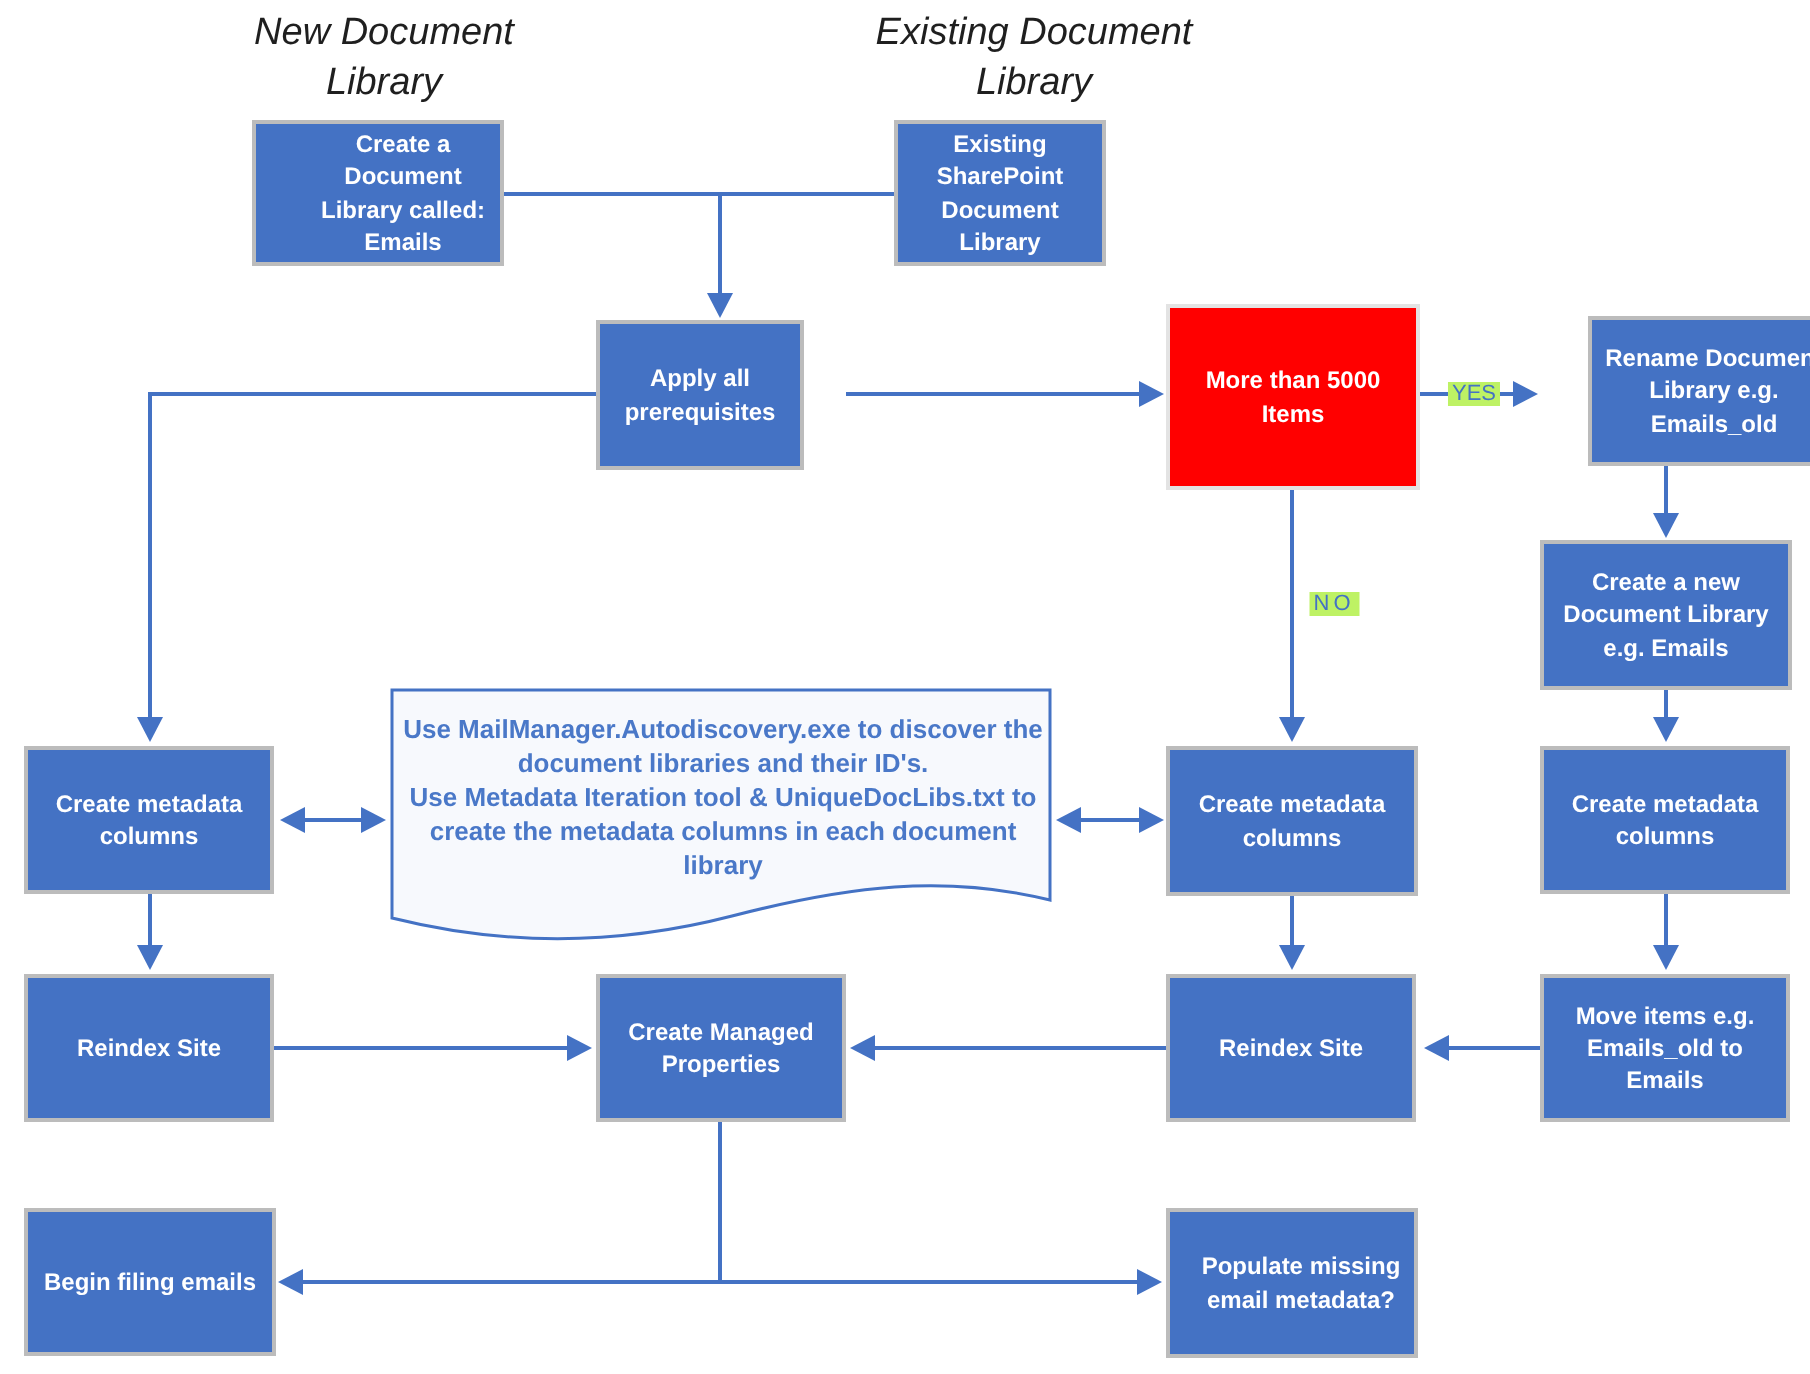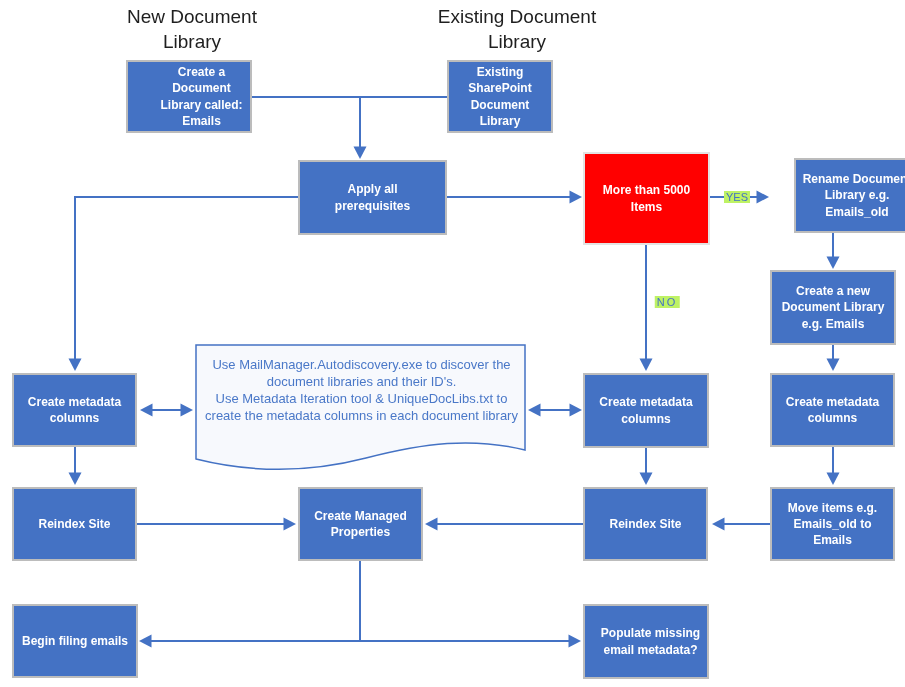--- a/index.html
+++ b/index.html
@@ -12,25 +12,25 @@
     position:absolute;box-sizing:border-box;z-index:2;
     background:#4472C4;border:2px solid #bcbcbc;color:#ffffff;
     display:flex;align-items:center;justify-content:center;
     text-align:center;font-size:12px;font-weight:bold;line-height:1.35;
     white-space:pre-line;padding:2px;
   }
   .node.red{background:#FF0000;border-color:#e3e3e3;}
   .node .emph{display:block;font-weight:bold;}
   .title{
     position:absolute;z-index:2;text-align:center;color:#1f1f1f;
-    font-size:19px;line-height:25px;white-space:pre-line;
+    font-size:19px;line-height:25px;white-space:pre-line;font-style:italic;
   }
   .note-text{
     position:absolute;left:198px;top:356px;width:327px;z-index:2;
-    text-align:center;color:#4a78c8;font-size:13px;line-height:17px;
+    text-align:center;color:#4a78c8;font-size:13px;line-height:17px;font-weight:bold;
   }
   .edge-label{
     position:absolute;z-index:2;transform:translate(-50%,-50%);
     color:#4472C4;font-size:11px;background:#bef264;padding:0 2px;
   }
   .edge-label.no{letter-spacing:2px;margin-left:21px;}
 </style>
 </head>
 <body>
 
@@ -93,21 +93,21 @@
     <div>
       <span>Create a  Document
 Library called:</span>
       <b class="emph">Emails</b>
     </div>
   </div>
 
   <div class="node" style="left:447px;top:60px;width:106px;height:73px;">Existing SharePoint
 Document Library</div>
 
-  <div class="node" style="left:298px;top:160px;width:149px;height:75px;">Apply all
+  <div class="node" style="left:298px;top:160px;width:104px;height:75px;">Apply all
 prerequisites</div>
 
   <div class="node red" style="left:583px;top:152px;width:127px;height:93px;">More than 5000
 Items</div>
 
   <div class="node" style="left:794px;top:158px;width:126px;height:75px;">Rename Document
 Library e.g.
 Emails_old</div>
 
   <div class="node" style="left:770px;top:270px;width:126px;height:75px;">Create a new

